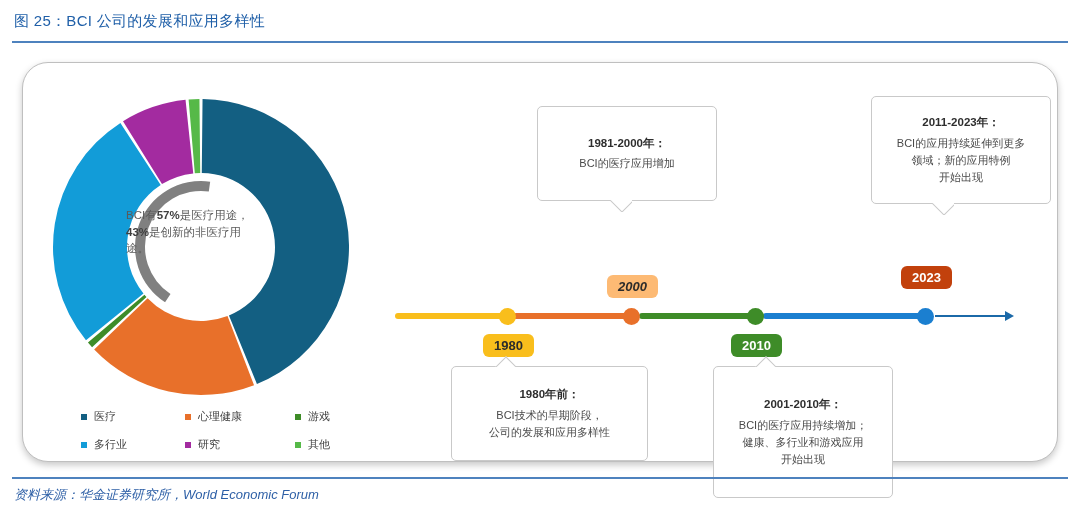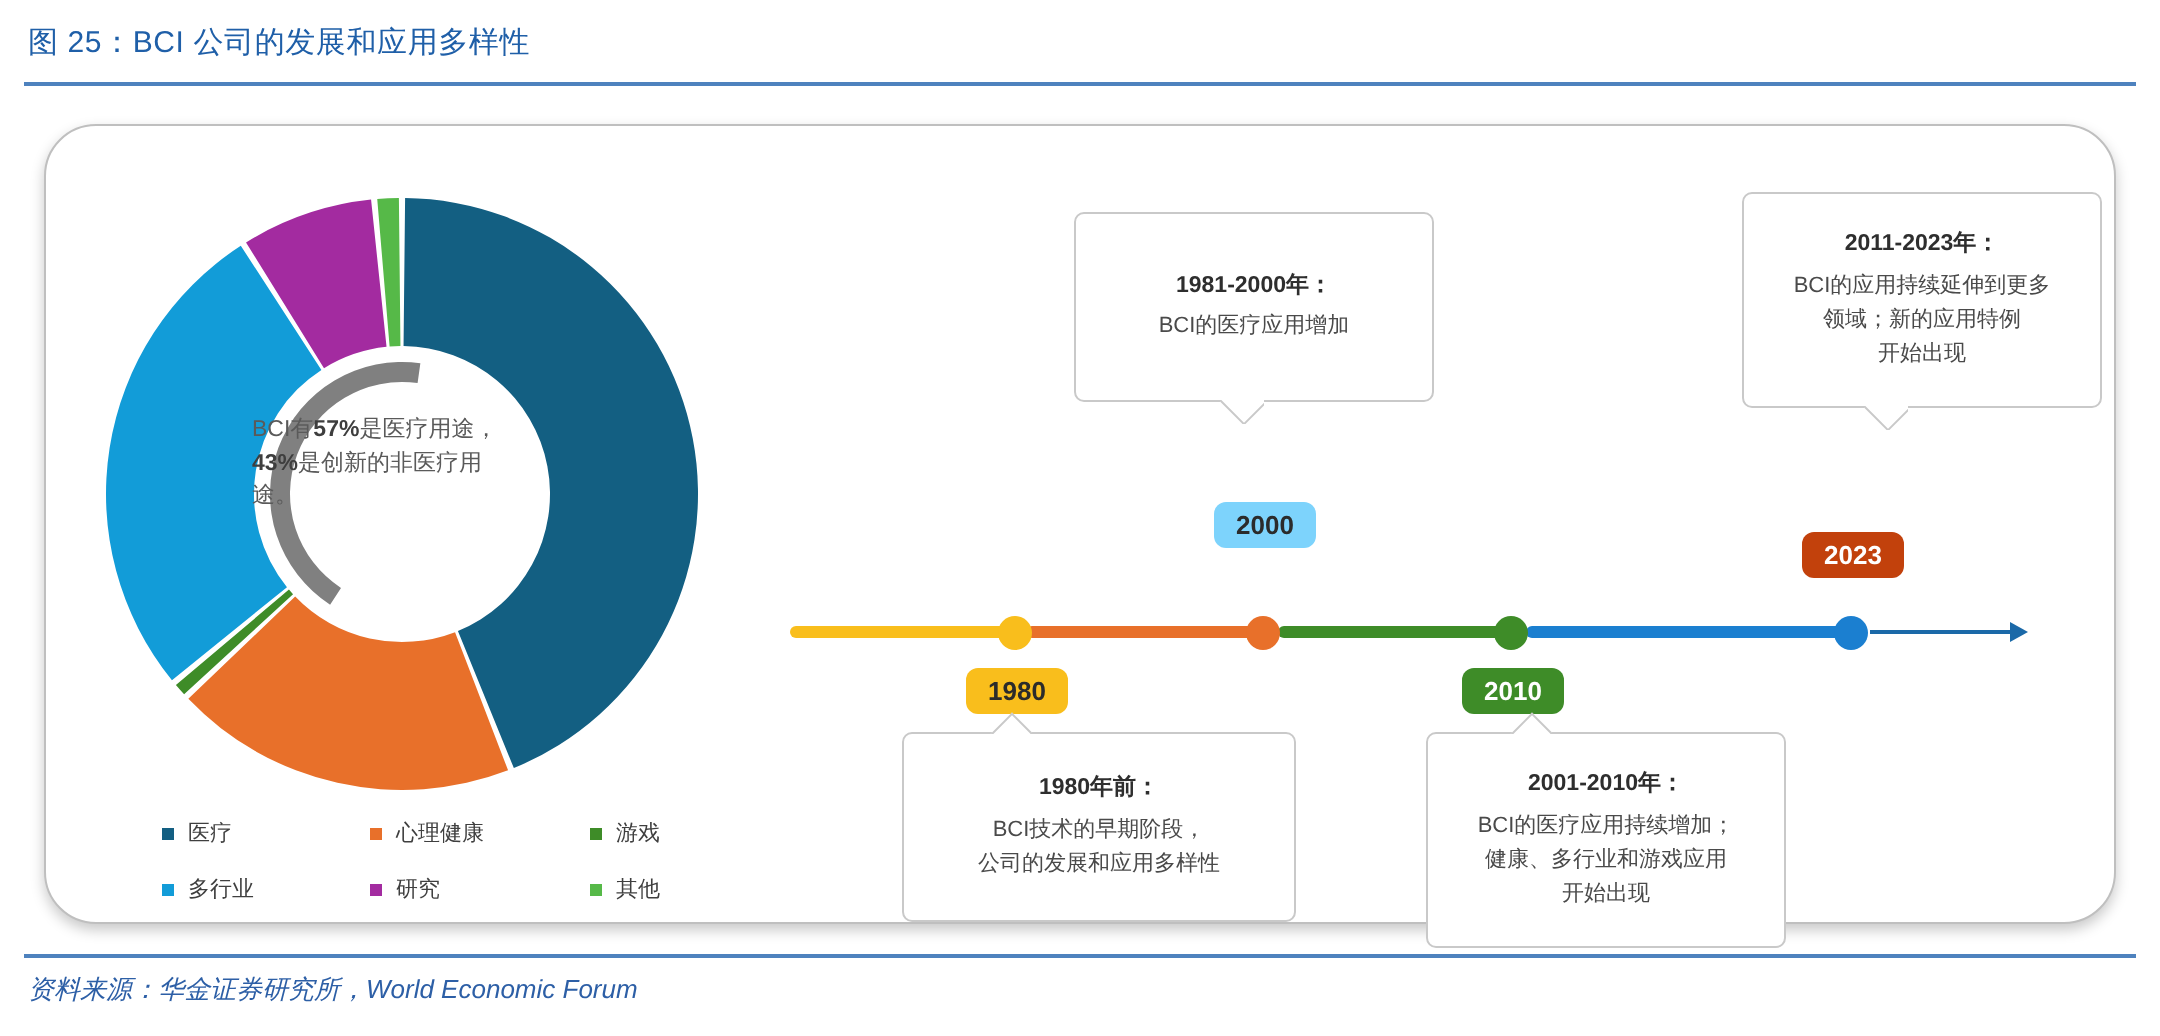--- a/index.html
+++ b/index.html
@@ -152,35 +152,35 @@
       <div class="tl-seg" style="left: 140px; width: 118px; top: 250px; background: rgb(232, 112, 42);"></div>
       <div class="tl-seg" style="left: 266px; width: 116px; top: 250px; background: rgb(62, 140, 40);"></div>
       <div class="tl-seg" style="left: 390px; width: 162px; top: 250px; background: rgb(27, 127, 208);"></div>
       <div class="tl-dot" style="left: 126px; top: 244.5px; background: rgb(249, 190, 28);"></div>
       <div class="tl-dot" style="left: 250px; top: 244.5px; background: rgb(232, 112, 42);"></div>
       <div class="tl-dot" style="left: 374px; top: 244.5px; background: rgb(62, 140, 40);"></div>
       <div class="tl-dot" style="left: 544px; top: 244.5px; background: rgb(27, 127, 208);"></div>
       <div class="tl-arrow-line" style="left: 562px; width: 72px; top: 252px;"></div>
       <div class="tl-arrow-head" style="left: 632px; top: 248px;"></div>
       <div class="year-badge dark-text" style="left: 110px; top: 271px; background: rgb(249, 190, 28);">1980</div>
-      <div class="year-badge dark-text" style="left: 234px; top: 188px; background: #7dd3fc;">2000</div>
+      <div class="year-badge dark-text" style="left: 234px; top: 212px; background: #fdba74; font-style: italic;">2000</div>
       <div class="year-badge" style="left: 358px; top: 271px; background: rgb(62, 140, 40);">2010</div>
       <div class="year-badge" style="left: 528px; top: 203px; background: #c2410c;">2023</div>
       <div class="callout" style="left: 78px; top: 303px; width: 197px; height: 95px;">
         <div class="co-title">1980年前：</div>
         <div class="co-line">BCI技术的早期阶段，</div>
         <div class="co-line">公司的发展和应用多样性</div>
         <div class="tail up" style="left: 42px;"></div>
       </div>
       <div class="callout" style="left: 164px; top: 43px; width: 180px; height: 95px;">
         <div class="co-title">1981-2000年：</div>
         <div class="co-line">BCI的医疗应用增加</div>
         <div class="tail down" style="left: 72px;"></div>
       </div>
-      <div class="callout" style="left: 340px; top: 303px; width: 180px; height: 108px;">
+      <div class="callout" style="left: 340px; top: 303px; width: 180px; height: 132px;">
         <div class="co-title">2001-2010年：</div>
         <div class="co-line">BCI的医疗应用持续增加；</div>
         <div class="co-line">健康、多行业和游戏应用</div>
         <div class="co-line">开始出现</div>
         <div class="tail up" style="left: 40px;"></div>
       </div>
       <div class="callout" style="left: 498px; top: 33px; width: 180px; height: 108px;">
         <div class="co-title">2011-2023年：</div>
         <div class="co-line">BCI的应用持续延伸到更多</div>
         <div class="co-line">领域；新的应用特例</div>

